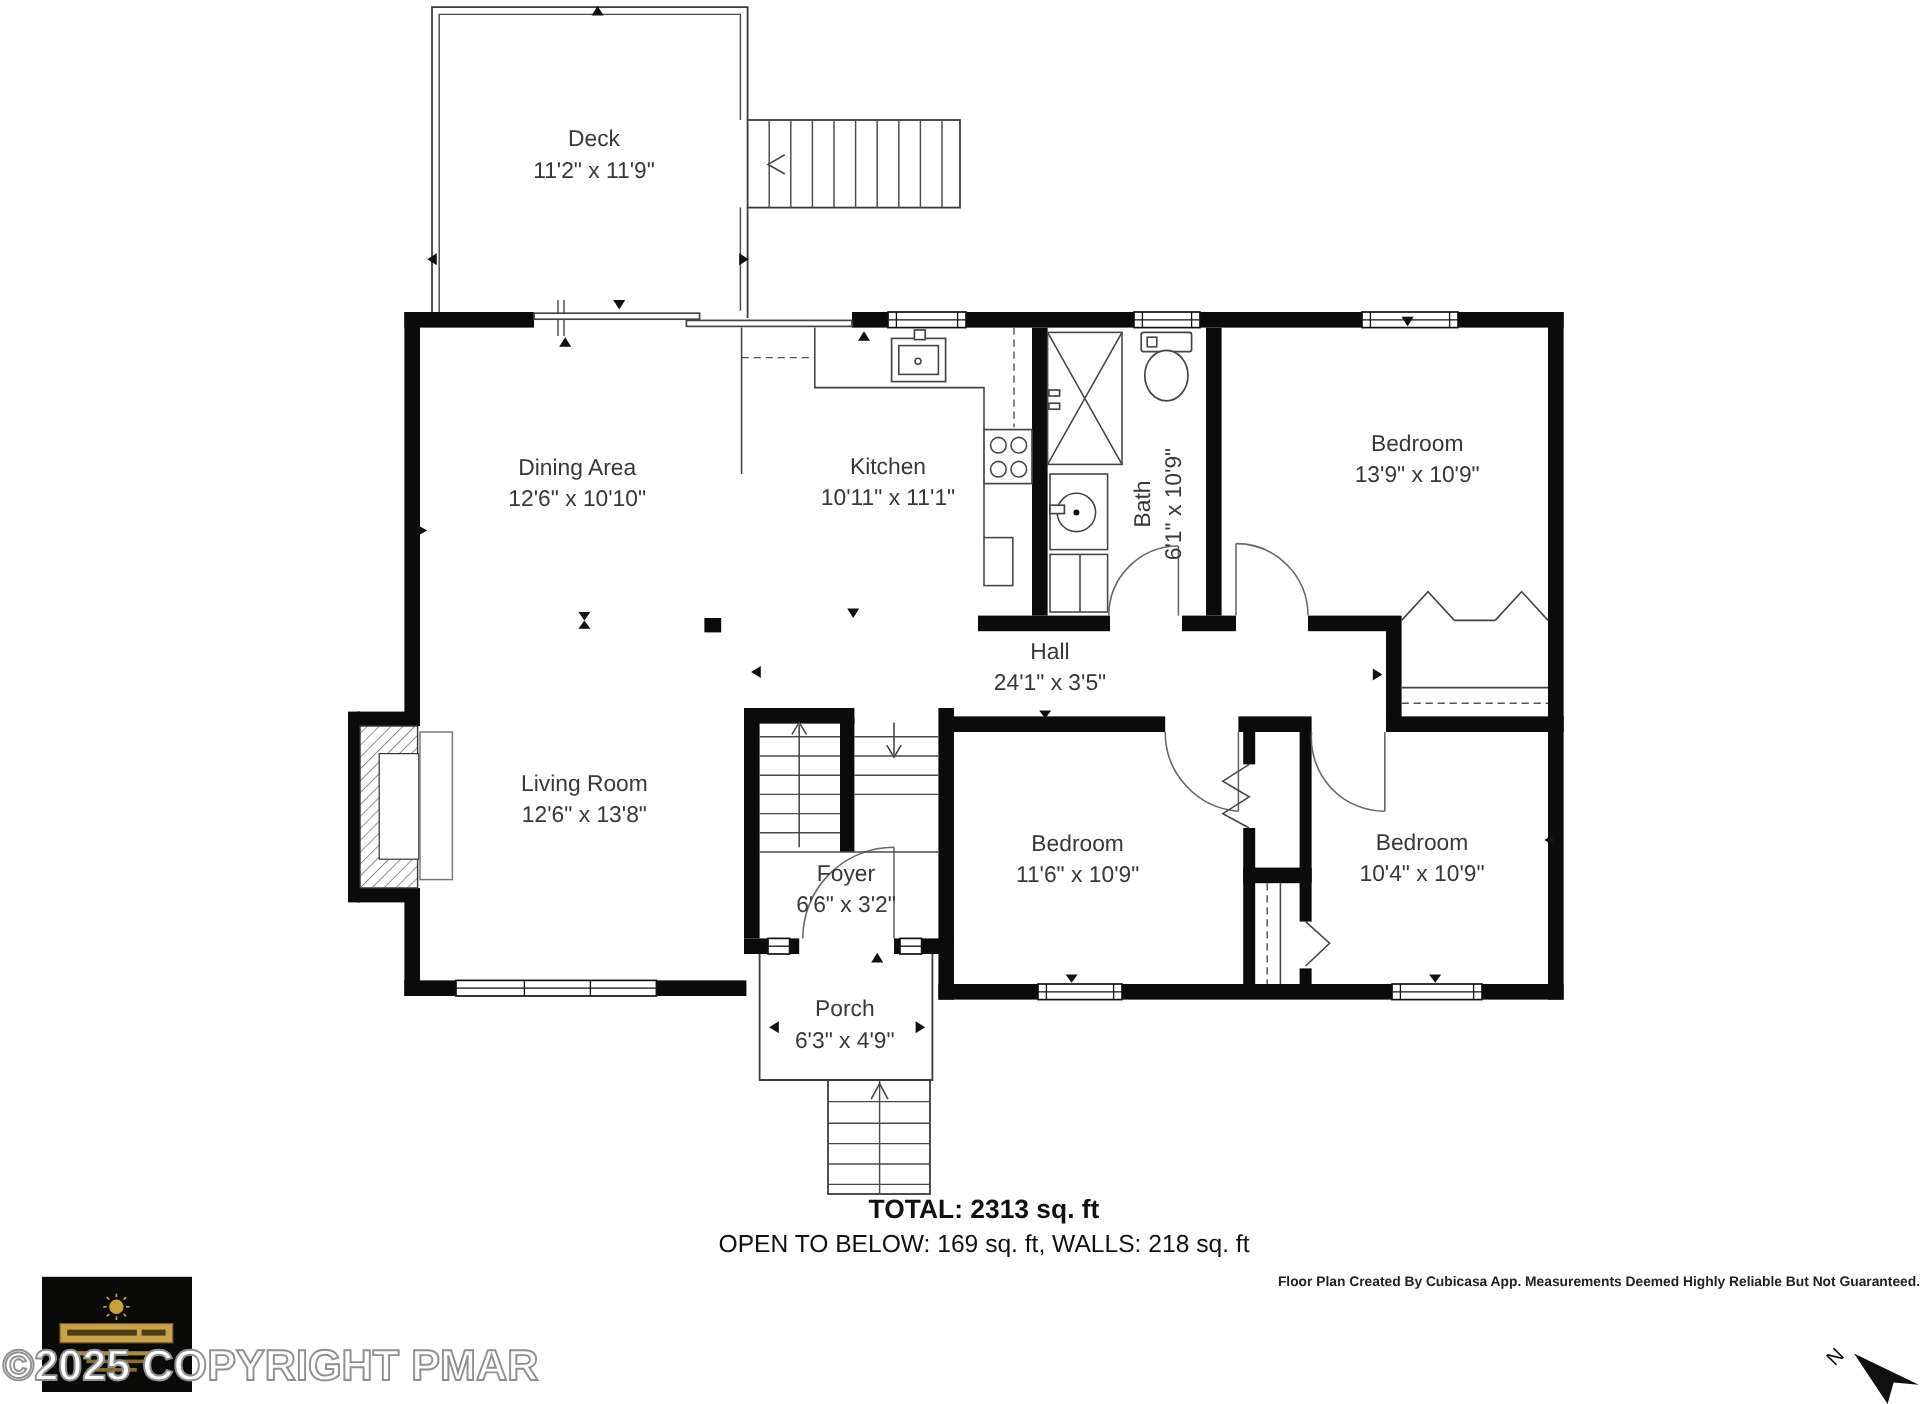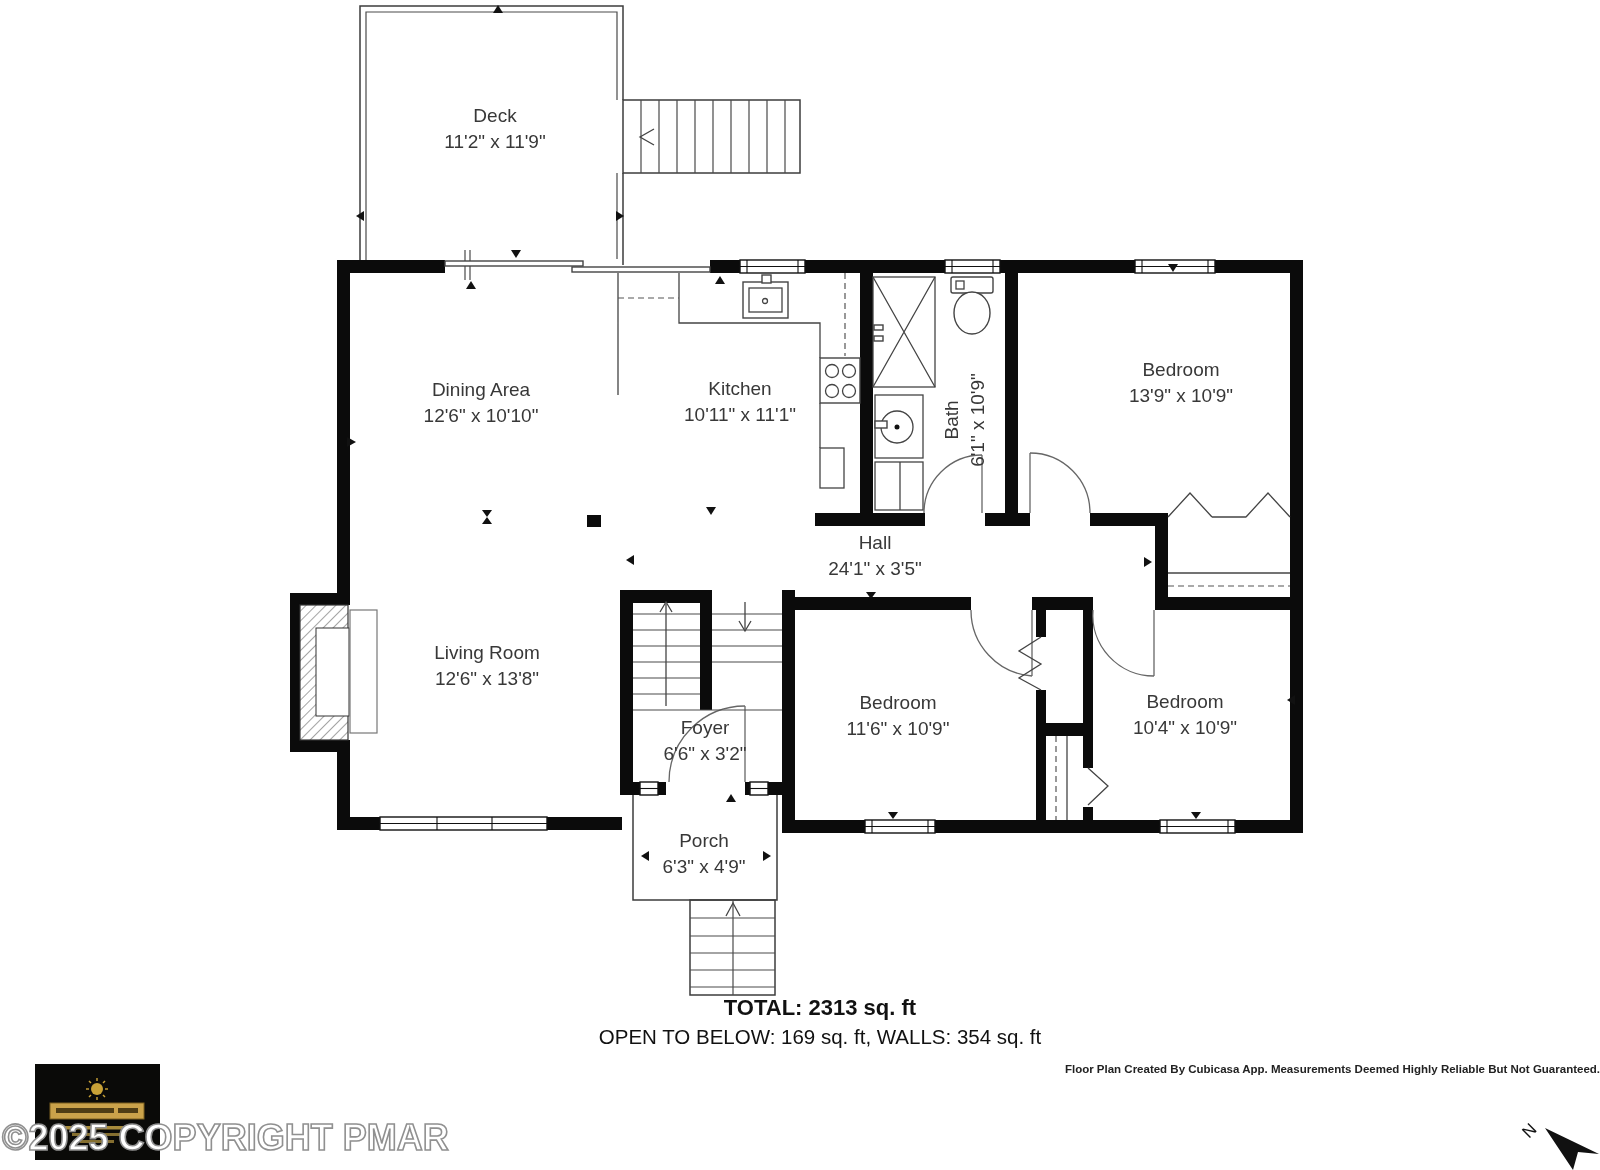--- a/index.html
+++ b/index.html
@@ -357,17 +357,17 @@
   <text x="2" y="1150" font-size="36" font-weight="bold" fill="#ffffff" stroke="#909090" stroke-width="1.6">©2025 COPYRIGHT PMAR</text>
 
   <g>
     <polygon points="1545,1128 1599,1154 1578,1152 1573,1170" fill="#111"></polygon>
     <text x="1529" y="1139" font-size="17" fill="#111" transform="rotate(-45 1529 1139)">N</text>
   </g>
 </svg>
 
 <div class="summary">
   <p class="total">TOTAL: 2313 sq. ft</p>
-  <p class="line">OPEN TO BELOW: 169 sq. ft, WALLS: 354 sq. ft</p>
+  <p class="line">OPEN TO BELOW: 169 sq. ft, WALLS: 218 sq. ft</p>
   <p class="disclaimer">Floor Plan Created By Cubicasa App. Measurements Deemed Highly Reliable But Not Guaranteed.</p>
 </div>
 
 </div>
 
 </body></html>

